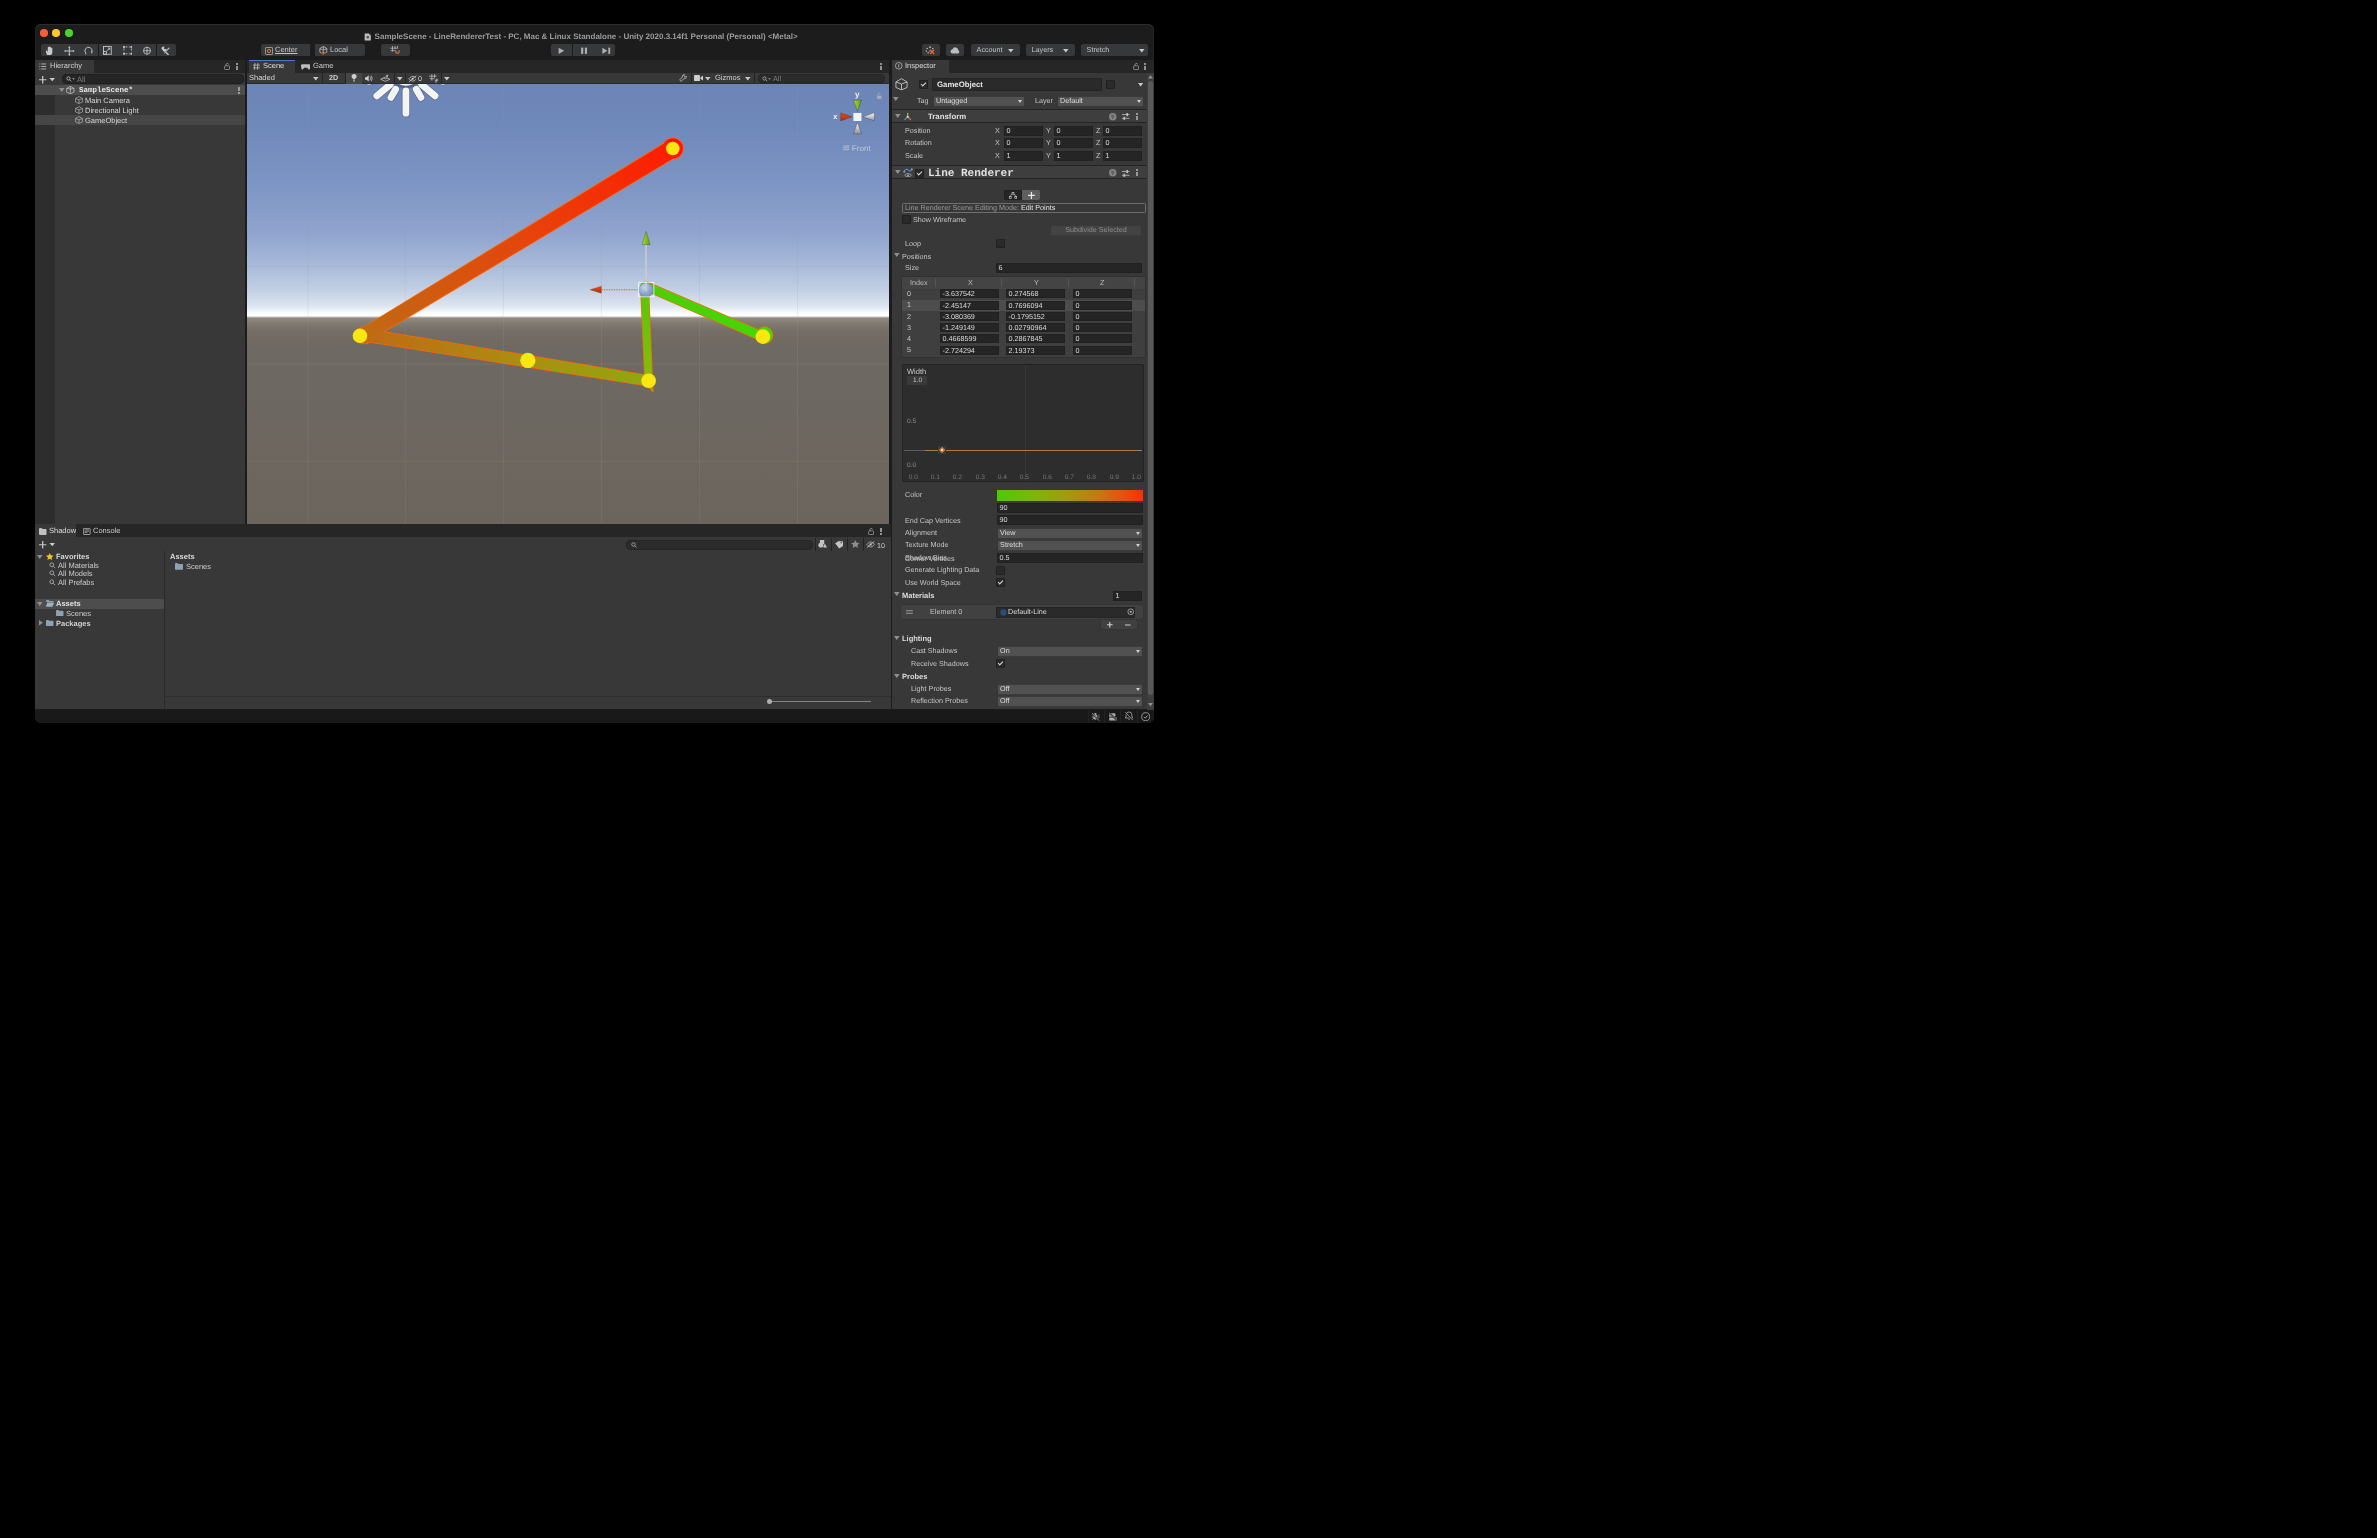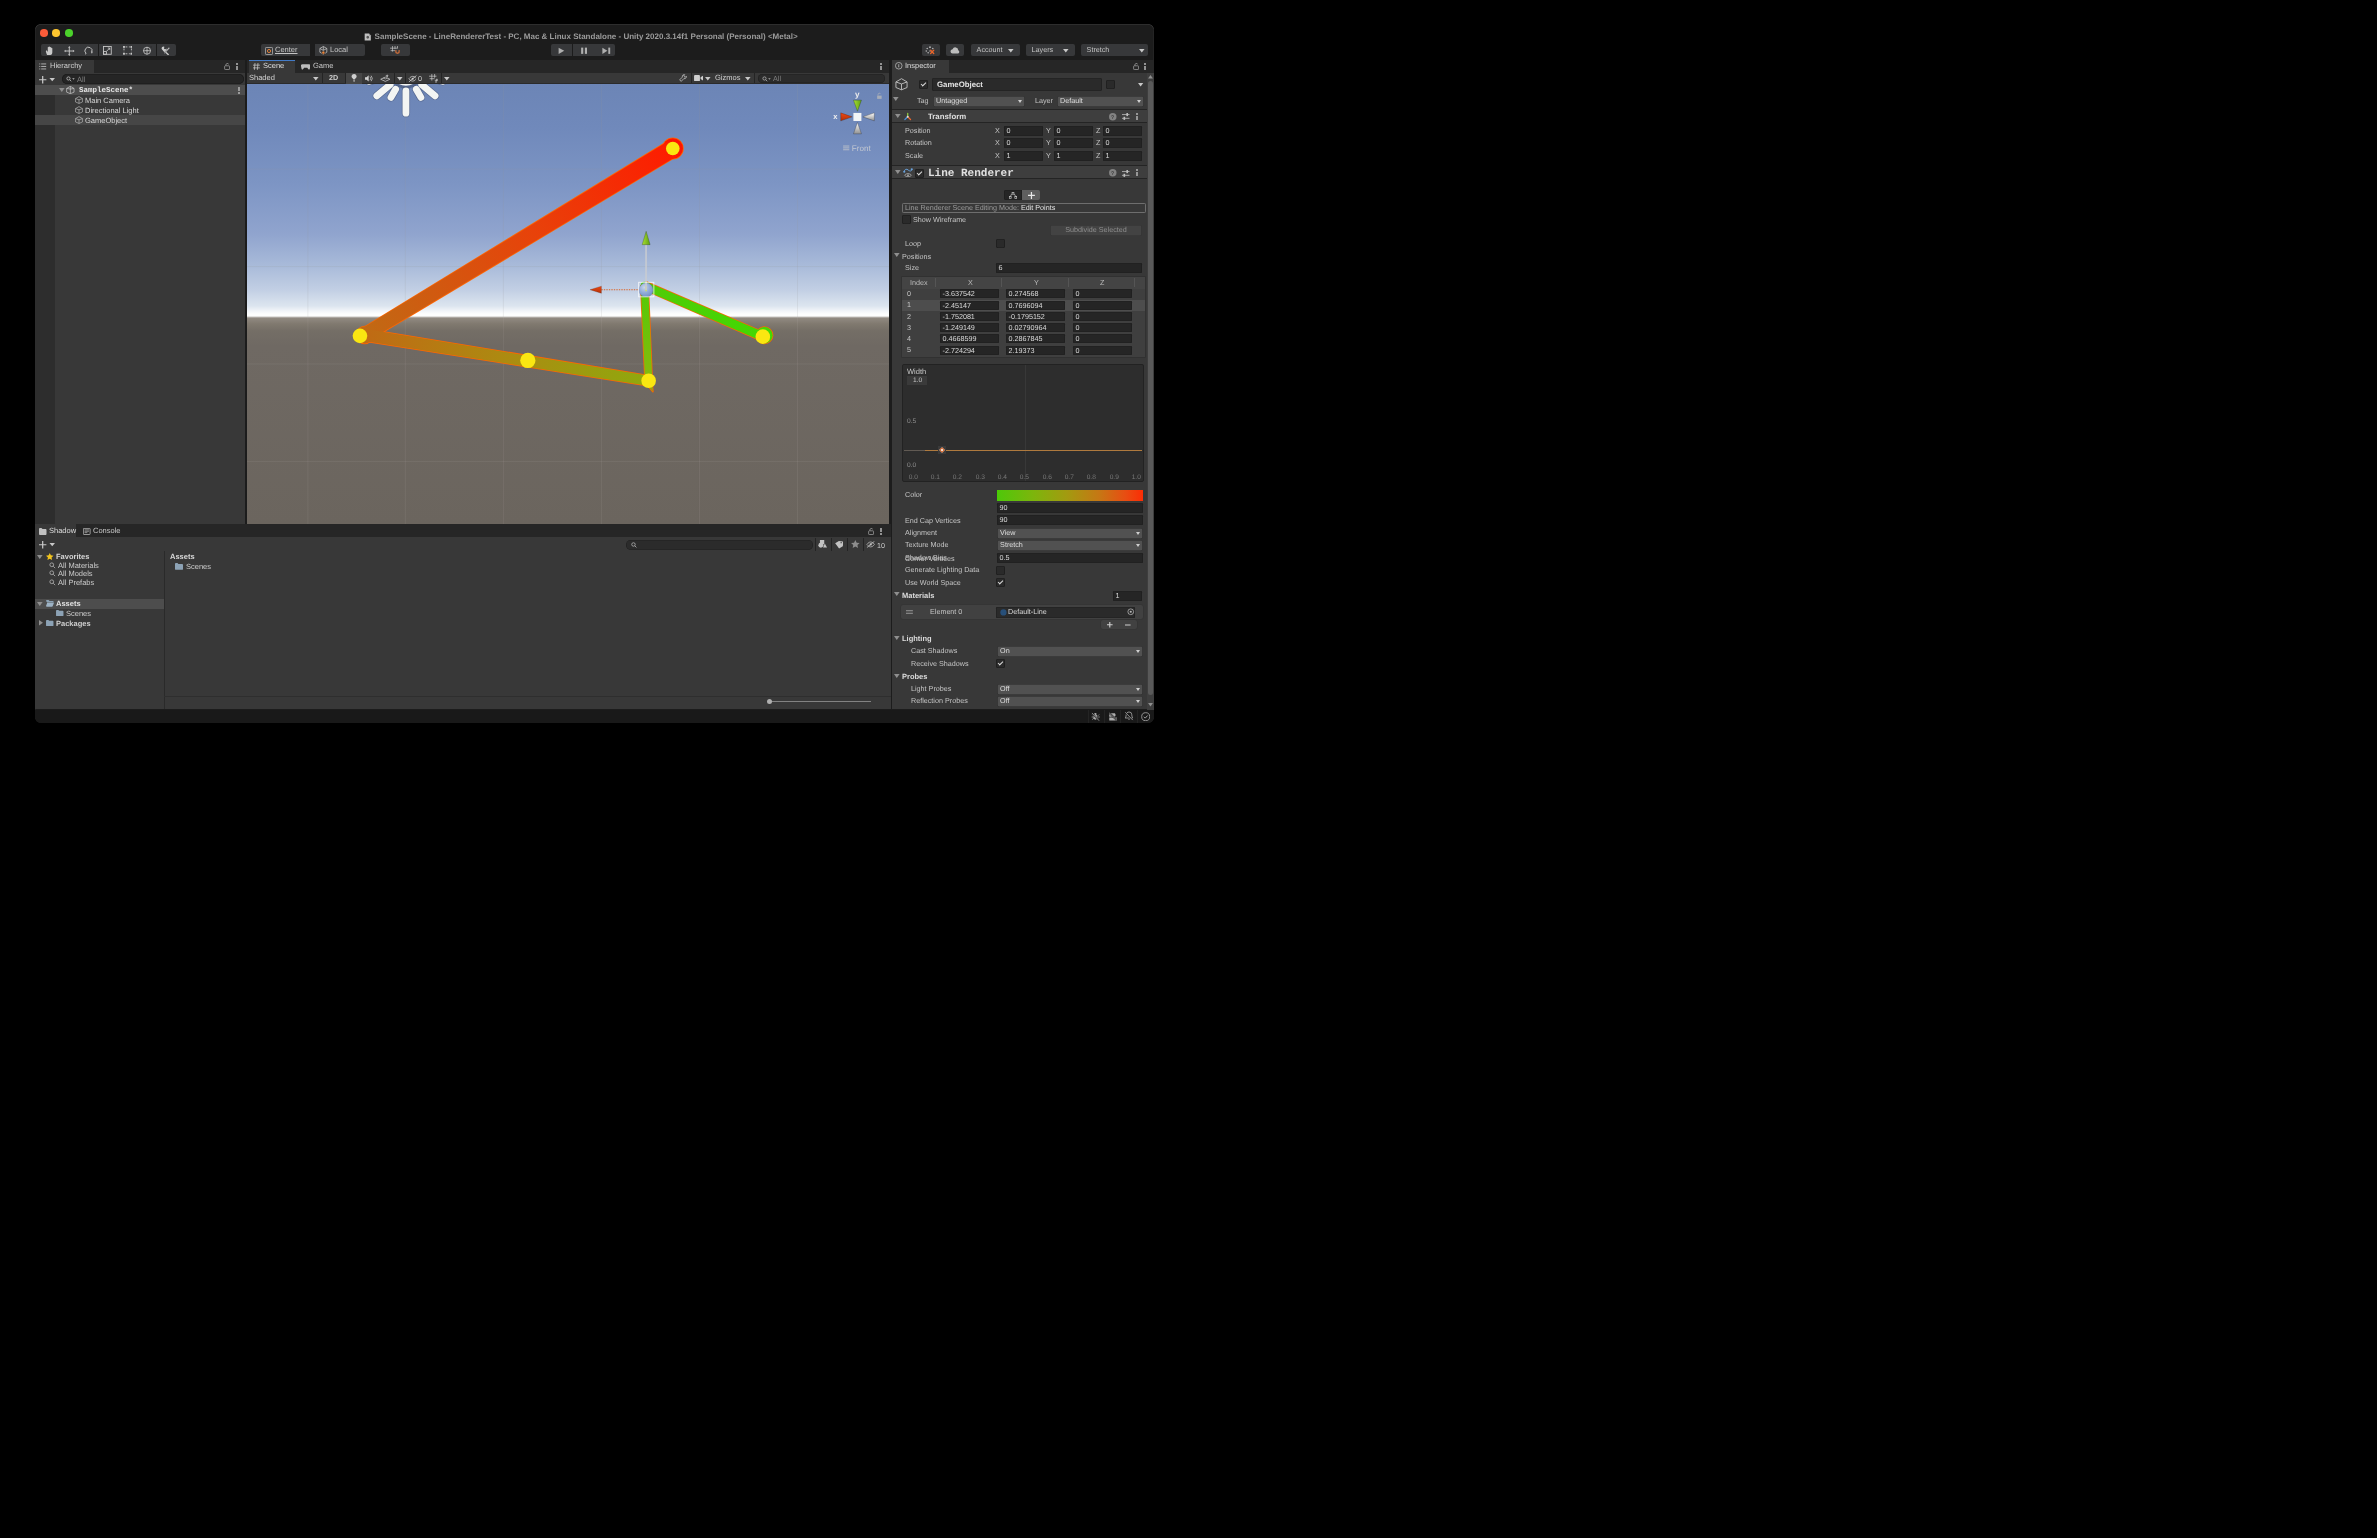--- a/index.html
+++ b/index.html
@@ -679,21 +679,21 @@
 <div class="a" style="left:902px;top:300px;width:243px;height:11.2px;background:#4D4D4D;"></div>
 <div class="a lbl" style="left:907px;top:289px;">0</div>
 <div class="a fld" style="left:940px;top:289px;width:59px;height:9px;line-height:9px;">-3.637542</div>
 <div class="a fld" style="left:1006px;top:289px;width:59px;height:9px;line-height:9px;">0.274568</div>
 <div class="a fld" style="left:1073px;top:289px;width:59px;height:9px;line-height:9px;">0</div>
 <div class="a lbl" style="left:907px;top:300px;">1</div>
 <div class="a fld" style="left:940px;top:301px;width:59px;height:9px;line-height:9px;">-2.45147</div>
 <div class="a fld" style="left:1006px;top:301px;width:59px;height:9px;line-height:9px;">0.7696094</div>
 <div class="a fld" style="left:1073px;top:301px;width:59px;height:9px;line-height:9px;">0</div>
 <div class="a lbl" style="left:907px;top:312px;">2</div>
-<div class="a fld" style="left:940px;top:312px;width:59px;height:9px;line-height:9px;">-1.752081</div>
+<div class="a fld" style="left:940px;top:312px;width:59px;height:9px;line-height:9px;">-3.080369</div>
 <div class="a fld" style="left:1006px;top:312px;width:59px;height:9px;line-height:9px;">-0.1795152</div>
 <div class="a fld" style="left:1073px;top:312px;width:59px;height:9px;line-height:9px;">0</div>
 <div class="a lbl" style="left:907px;top:323px;">3</div>
 <div class="a fld" style="left:940px;top:323px;width:59px;height:9px;line-height:9px;">-1.249149</div>
 <div class="a fld" style="left:1006px;top:323px;width:59px;height:9px;line-height:9px;">0.02790964</div>
 <div class="a fld" style="left:1073px;top:323px;width:59px;height:9px;line-height:9px;">0</div>
 <div class="a lbl" style="left:907px;top:334px;">4</div>
 <div class="a fld" style="left:940px;top:334px;width:59px;height:9px;line-height:9px;">0.4668599</div>
 <div class="a fld" style="left:1006px;top:334px;width:59px;height:9px;line-height:9px;">0.2867845</div>
 <div class="a fld" style="left:1073px;top:334px;width:59px;height:9px;line-height:9px;">0</div>

